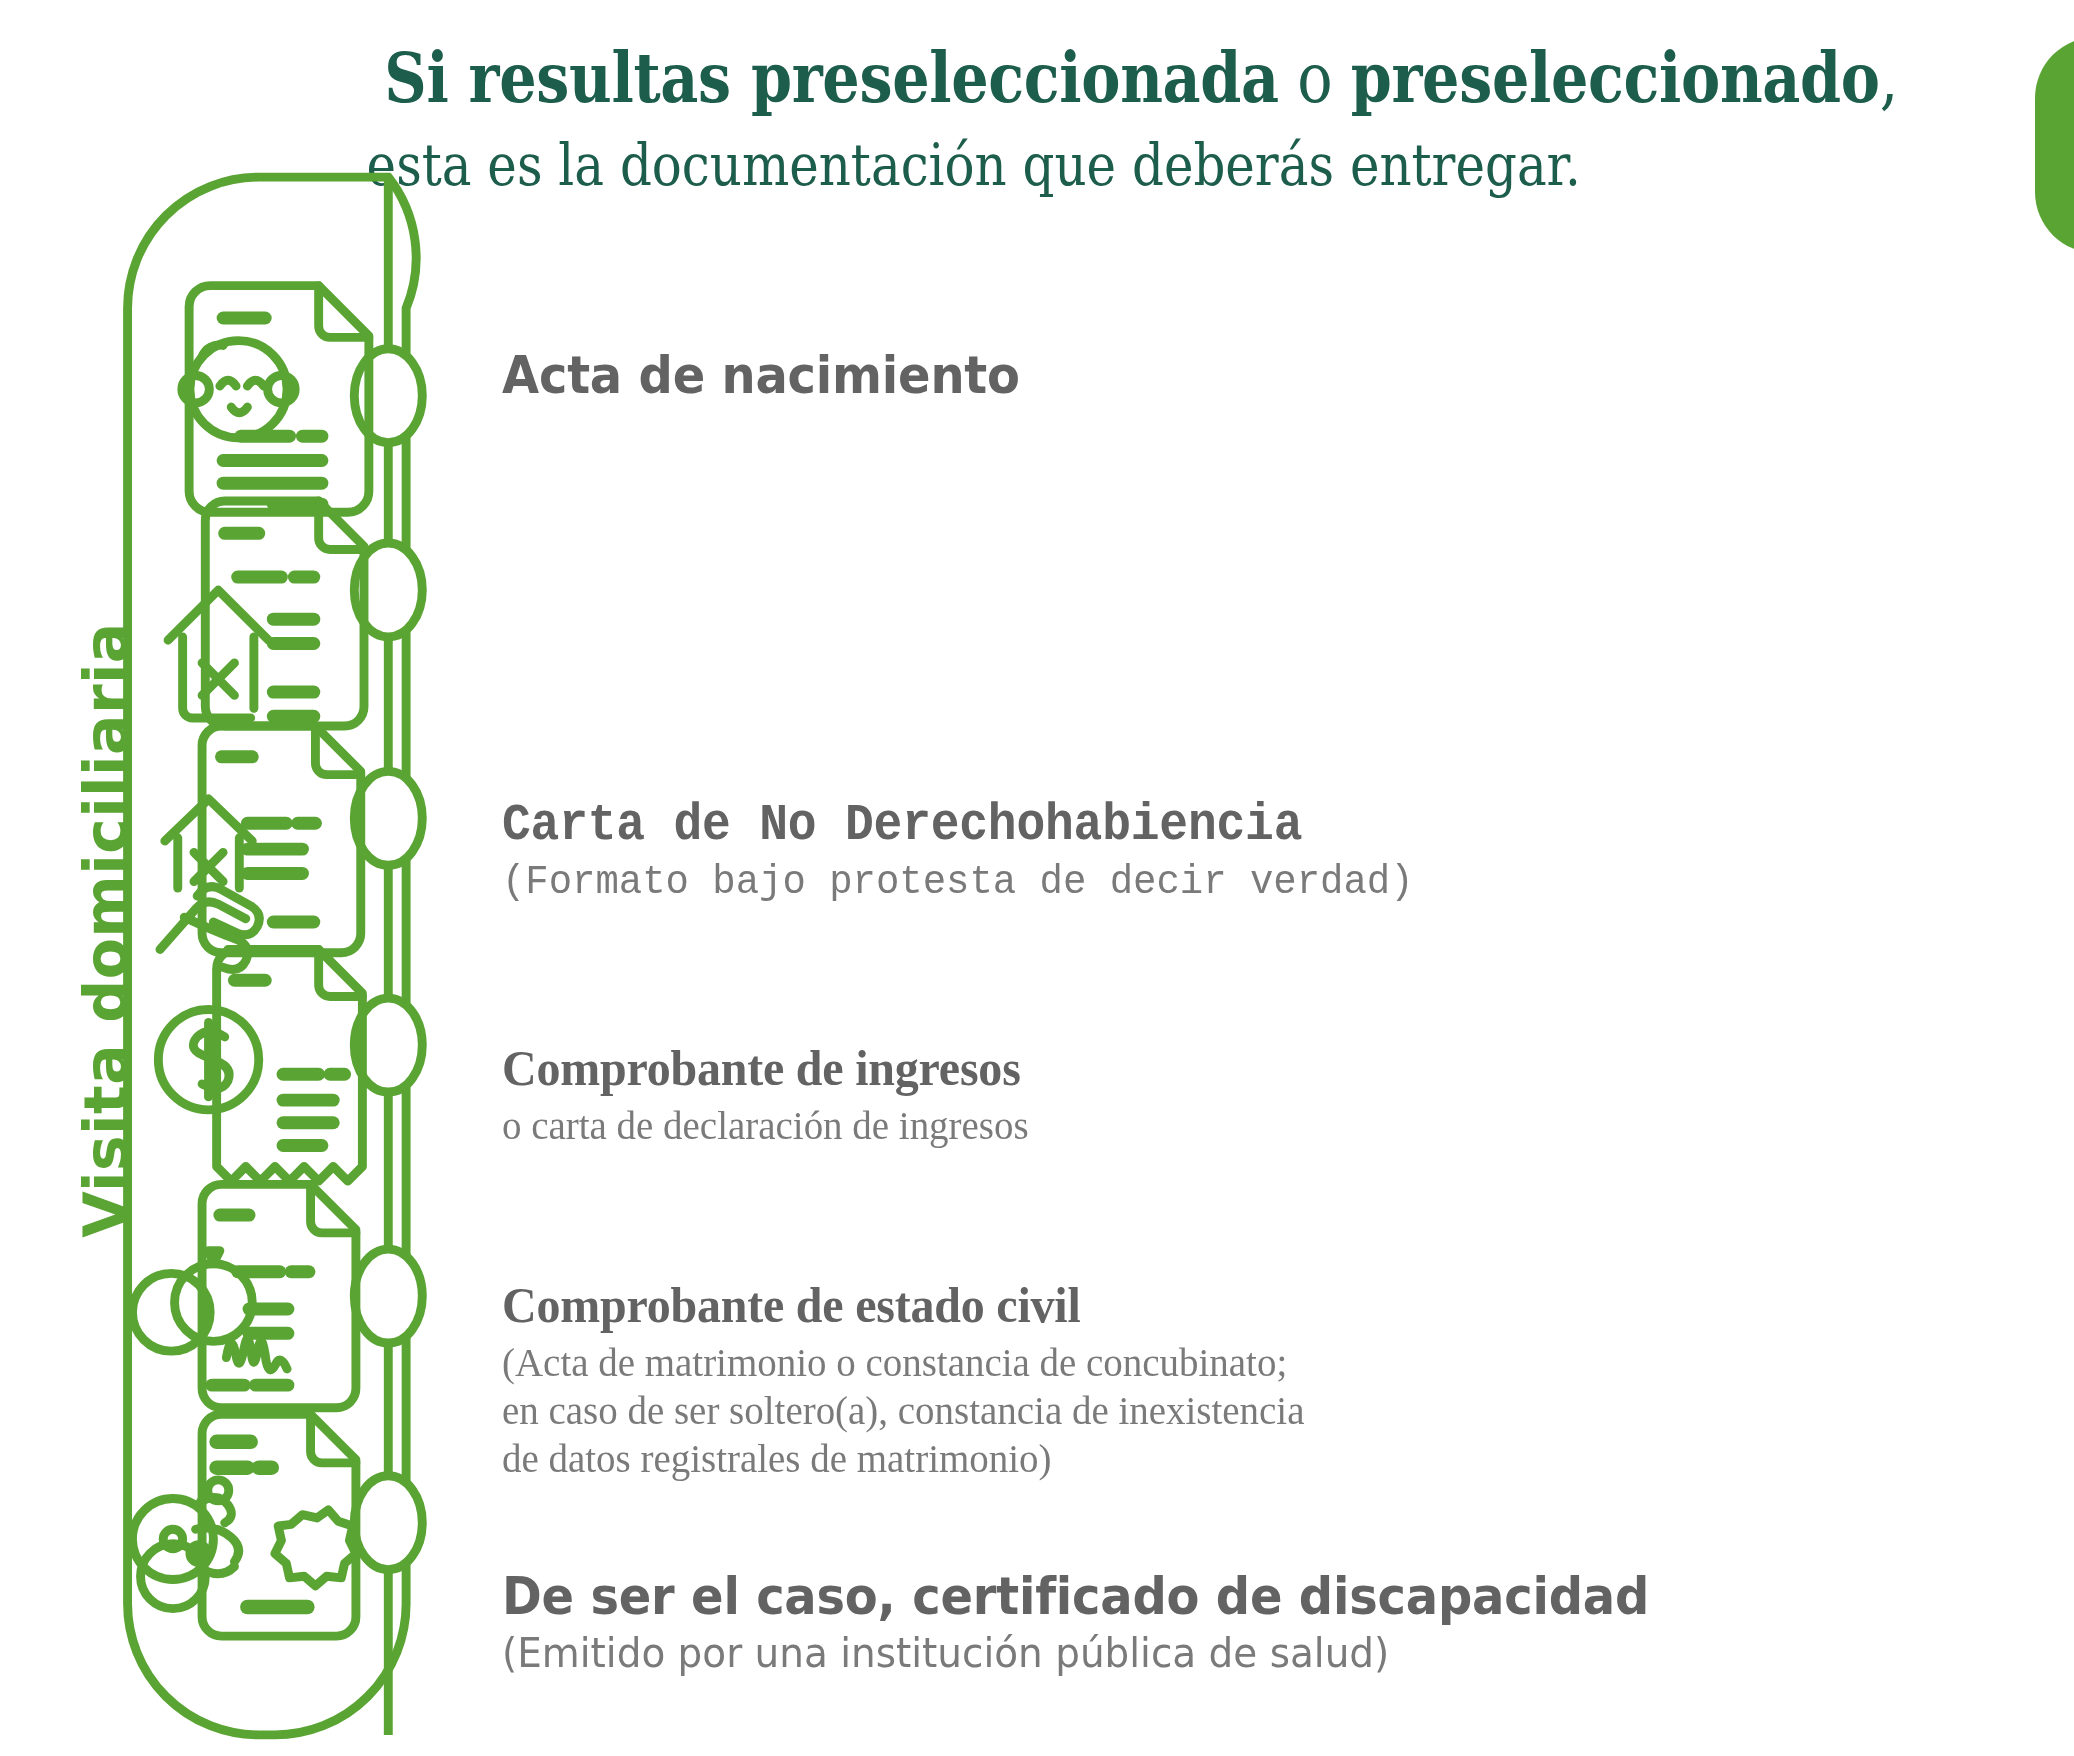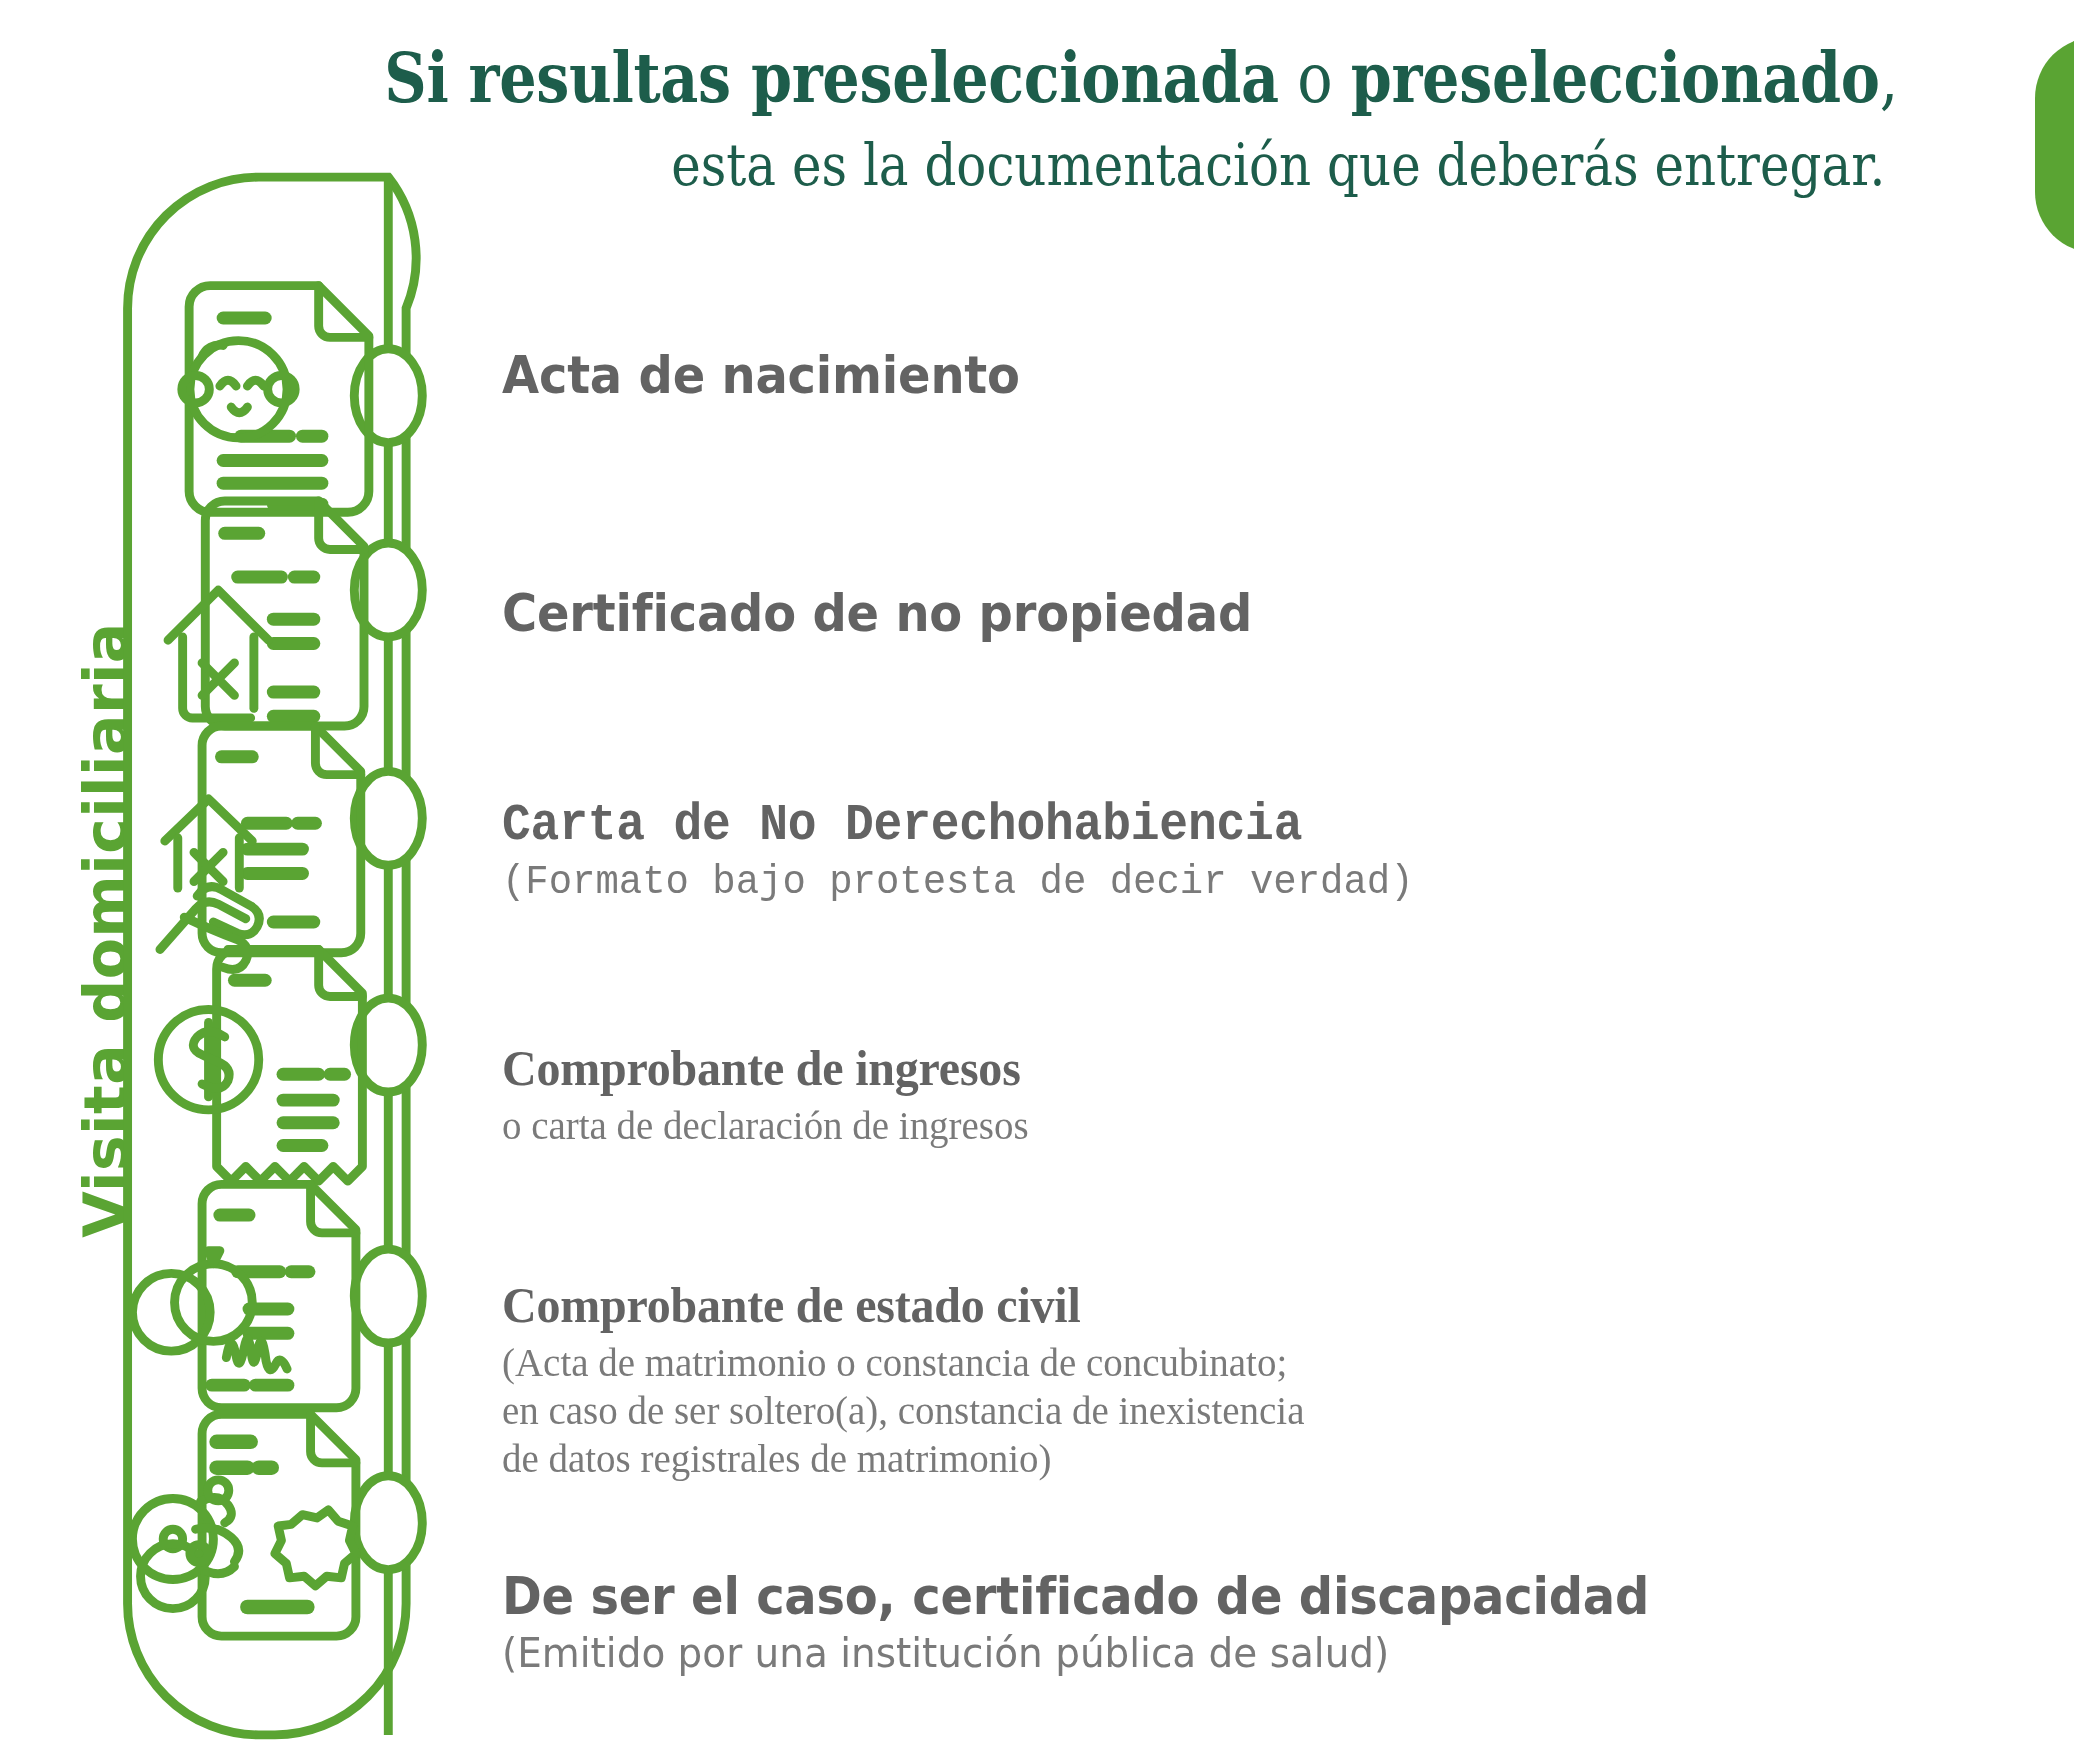--- a/index.html
+++ b/index.html
@@ -8,21 +8,21 @@
     background:#ffffff;
     font-family:"DejaVu Sans","Liberation Sans",sans-serif;
     overflow:hidden;
     position:relative;
   }
   .stage{position:absolute;left:0;top:0;width:2074px;height:1756px;}
 
   
   .header{
     position:absolute;left:243px;top:41px;width:1766px;
-    text-align:right;
+    text-align:left;
   }
   .title-line1{
     font-family:"DejaVu Serif","Liberation Serif",serif;
     font-weight:700;
     font-size:70px;
     line-height:1.05;
     color:#1d5d4b;
     letter-spacing:-0.4px;
     white-space:nowrap;
     transform:scaleX(0.84);
@@ -229,23 +229,20 @@
       <path d="M162 150 l14 -12 l18 4 l14 -10 l12 14 l18 6 l-4 18 l8 16 l-14 12 l-4 18 l-18 -2 l-14 12 l-14 -12 l-18 2 l-4 -18 l-14 -12 l8 -16 l-4 -18 Z"></path>
     </g>
   </svg>
 
   <div class="rows">
 
     <div class="row" style="left:502px;top:350px;">
       <div class="row-title">Acta de nacimiento</div>
     </div>
 
-    <div class="row" style="left:502px;top:588px;">
-      <div class="row-title">Certificado de no propiedad</div>
-    </div>
 
     <div class="row" style="left:502px;top:800px;font-family:Liberation Mono, monospace;">
       <div class="row-title">Carta de No Derechohabiencia</div>
       <div class="row-sub">(Formato bajo protesta de decir verdad)</div>
     </div>
 
     <div class="row" style="left:502px;top:1043px;font-family:Liberation Serif, serif;">
       <div class="row-title">Comprobante de ingresos</div>
       <div class="row-sub"> o carta de declaración de ingresos</div>
     </div>

